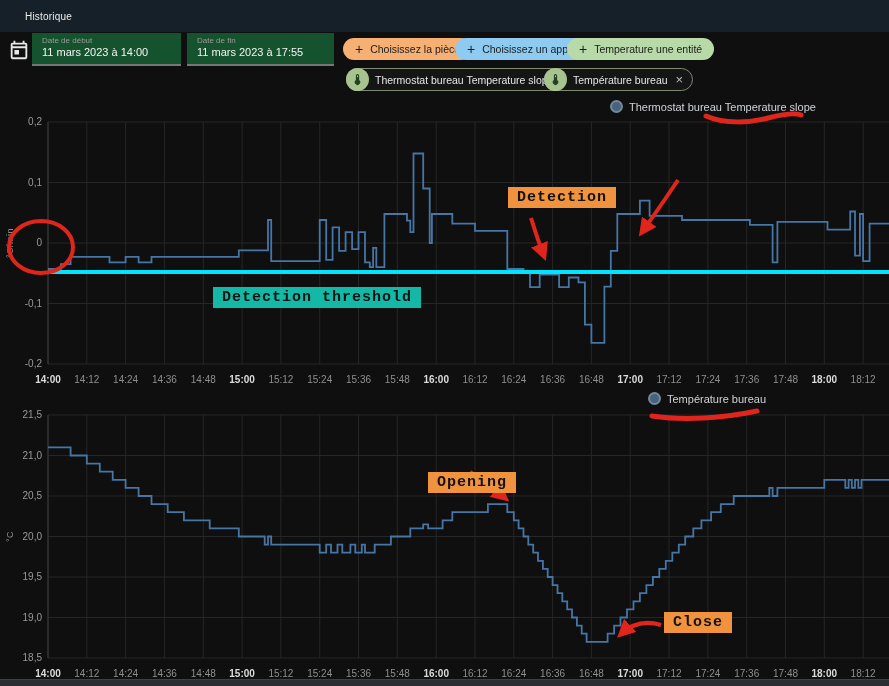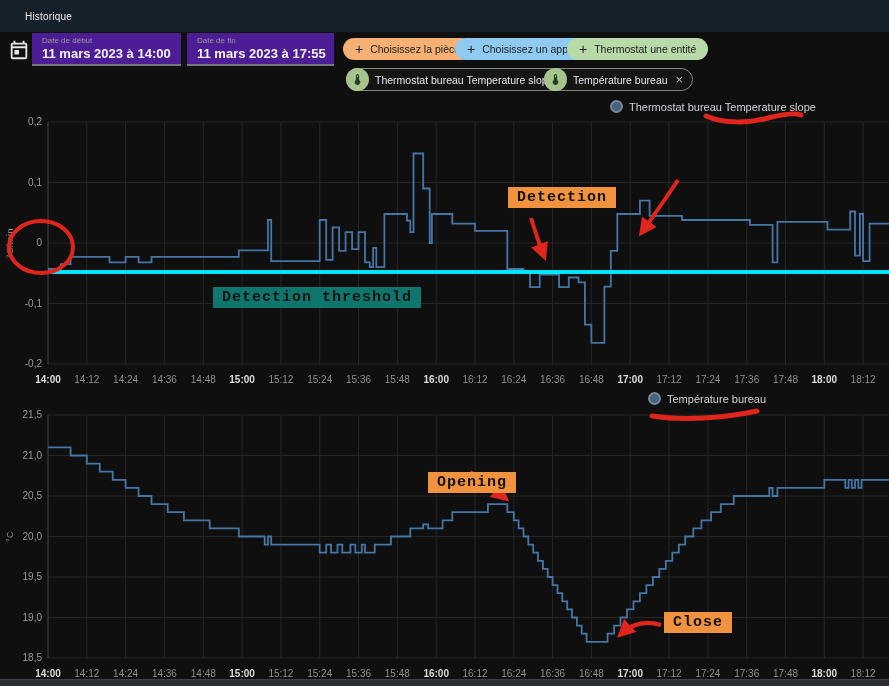--- a/index.html
+++ b/index.html
@@ -5,26 +5,26 @@
   html,body{margin:0;padding:0;background:#0f0f0f;}
   *{box-sizing:border-box;}
   .app{position:relative;width:889px;height:686px;background:#0f0f0f;overflow:hidden;
        font-family:"Liberation Sans",sans-serif;}
   
   .hdr{position:absolute;left:0;top:0;width:889px;height:32px;background:#152029;
        display:flex;align-items:center;padding-left:25px;}
   .hdr .title{font-size:10px;font-weight:500;color:#ededed;letter-spacing:.2px;}
   
   .cal-btn{position:absolute;left:8px;top:39px;width:22px;height:22px;background:none;border:none;padding:0;cursor:pointer;}
-  .datefield{position:absolute;top:33px;height:33px;background:#4c1d95;border-bottom:2px solid #767676;
+  .datefield{position:absolute;top:33px;height:33px;background:#14532d;border-bottom:2px solid #767676;
              padding:3px 0 0 10px;cursor:pointer;}
   #date-start{left:32px;width:149px;}
   #date-end{left:187px;width:147px;}
   .dlabel{display:block;font-size:8px;color:#9b9b9b;}
-  .dvalue{display:block;font-size:13px;font-weight:700;color:#f4f4f4;margin-top:1px;white-space:nowrap;}
+  .dvalue{display:block;font-size:11px;font-weight:400;color:#f4f4f4;margin-top:1px;white-space:nowrap;}
   .chip{position:absolute;top:38px;height:22px;border-radius:11px;display:flex;align-items:center;gap:7px;
         padding:0 12px;font-size:10.5px;font-weight:500;color:#1b1b1b;cursor:pointer;white-space:nowrap;}
   #chip-room{left:343px;background:#f6b074;}
   #chip-device{left:455px;background:#8fcbf1;}
   #chip-entity{left:567px;background:#b8d9a8;}
   .chip .plus{font-size:14px;font-weight:400;line-height:1;}
   .echip{position:absolute;top:68px;height:23px;border:1px solid #7d8a74;border-radius:12px;
          display:flex;align-items:center;font-size:10.5px;color:#e6e6e6;background:#151515;
          padding:0 9px 0 0;cursor:pointer;white-space:nowrap;}
   #echip-slope{left:346px;}
@@ -43,21 +43,21 @@
   #chart1{top:100px;}
   #chart2{top:392px;}
   svg text{font-family:"Liberation Sans",sans-serif;}
   .xt{fill:#8f8f8f;font-size:10px;}
   .xt-bold{fill:#dcdcdc;font-size:10px;font-weight:bold;}
   .yt{fill:#9a9a9a;font-size:10px;}
   .ylab{fill:#8f8f8f;font-size:9px;letter-spacing:.5px;}
   
   .ann{position:absolute;font-family:"Liberation Mono",monospace;font-weight:bold;font-size:15px;
        color:#131313;background:#f0923e;padding:2px 9px;letter-spacing:1px;z-index:6;white-space:nowrap;}
-  .ann-cyan{background:#0f766e;}
+  .ann-cyan{background:#14b8a6;}
   #ann-detection{left:508px;top:187px;}
   #ann-end{left:677px;top:154px;text-align:center;white-space:pre-line;line-height:20px;}
   #ann-threshold{left:213px;top:287px;}
   #ann-opening{left:428px;top:444px;margin-top:28px;}
   #ann-close{left:664px;top:612px;}
   .overlay{position:absolute;left:0;top:0;z-index:5;pointer-events:none;}
   
   .hscroll{position:absolute;left:0;top:679px;width:889px;height:7px;background:#2b2e33;
            border-top:1px solid #3d4147;cursor:pointer;}
 </style>
@@ -88,21 +88,21 @@
   <div class="chip" id="chip-room">
     <span class="plus">+</span>
     <span>Choisissez la pièce</span>
   </div>
   <div class="chip" id="chip-device">
     <span class="plus">+</span>
     <span>Choisissez un appareil</span>
   </div>
   <div class="chip" id="chip-entity">
     <span class="plus">+</span>
-    <span>Thermostat une entité</span>
+    <span>Temperature une entité</span>
   </div>
 
   <div class="echip" id="echip-slope">
     <span class="eicon">
       <svg viewBox="0 0 24 24" width="13" height="13">
           <path fill="#24411f" d="M15,13V5A3,3 0 0,0 12,2A3,3 0 0,0 9,5V13A5,5 0 1,0 15,13M12,4A1,1 0 0,1 13,5V8H11V5A1,1 0 0,1 12,4Z"></path>
         </svg>
     </span>
     <span>Thermostat bureau Temperature slope</span>
     <span class="x">×</span>

